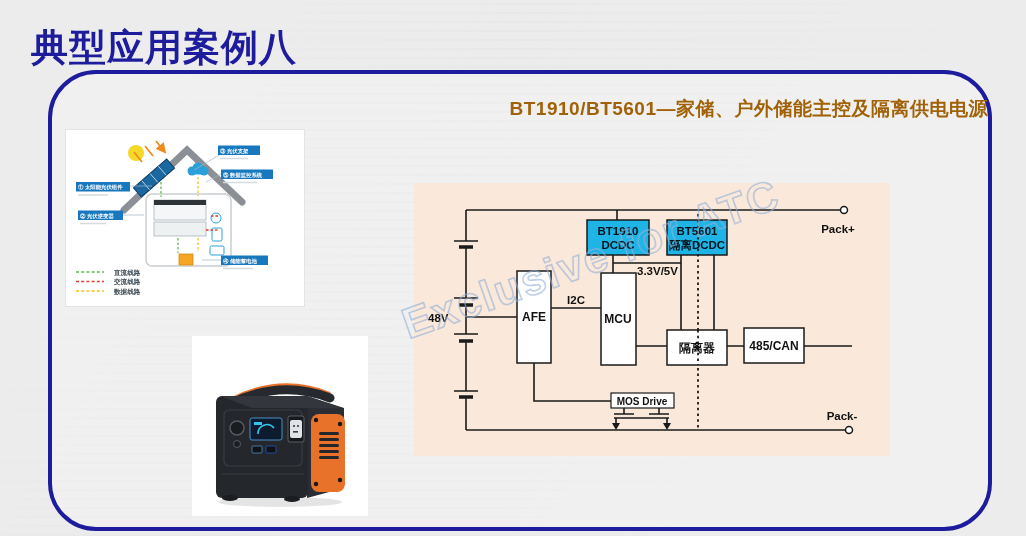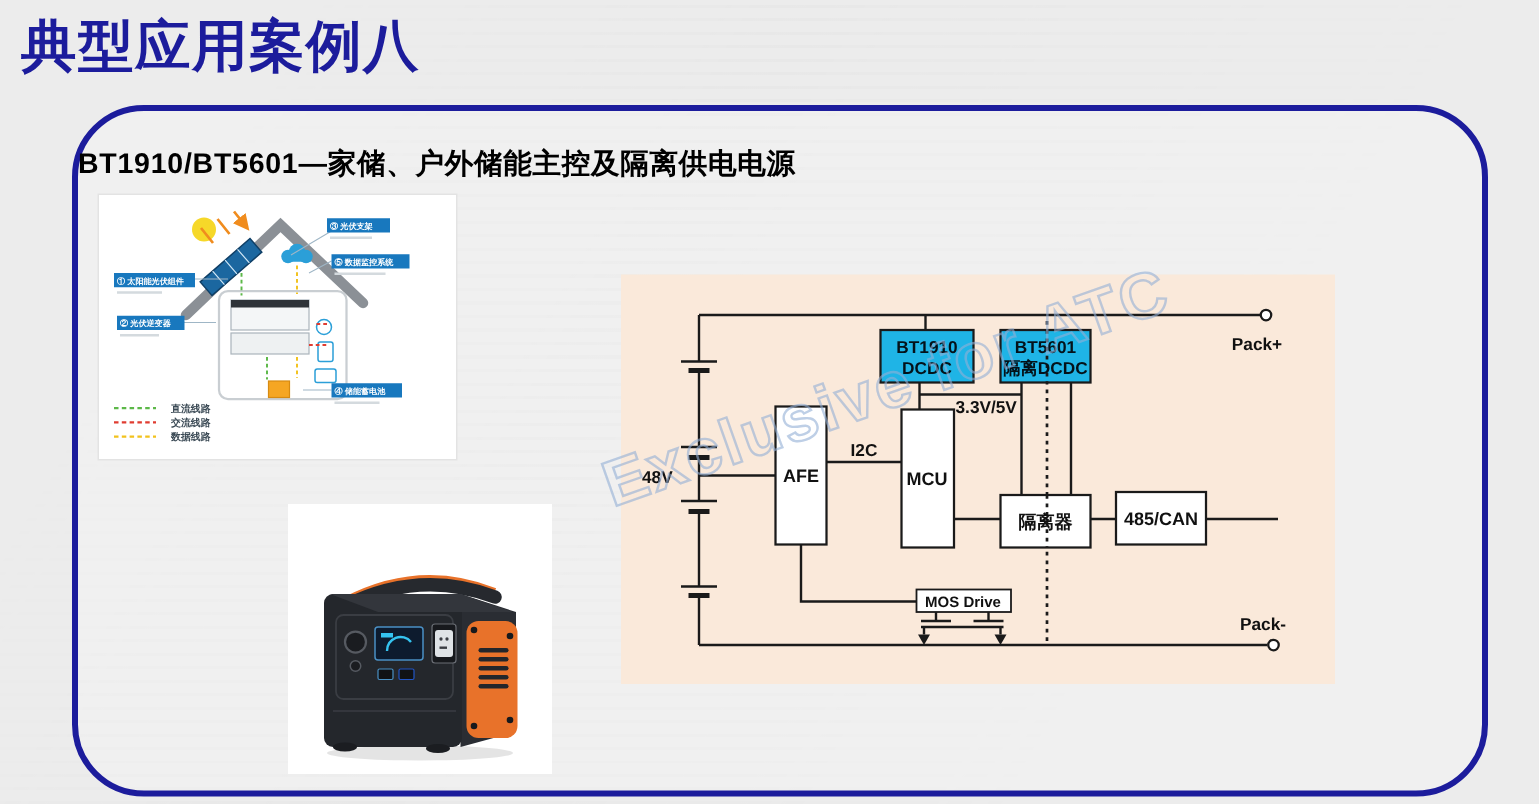--- a/index.html
+++ b/index.html
@@ -10,31 +10,31 @@
   }
   .bg-tex{
     position:absolute;inset:0;pointer-events:none;
     background:
       repeating-linear-gradient(0deg, rgba(190,190,190,.18) 0 2px, transparent 2px 9px);
     opacity:.45;
     mask-image:linear-gradient(120deg, transparent 15%, #000 40%, transparent 75%);
     -webkit-mask-image:linear-gradient(120deg, transparent 15%, #000 40%, transparent 75%);
   }
   .slide-title{
-    position:absolute;left:14px;top:6px;margin:0;
+    position:absolute;left:14px;top:6px;margin:17px;
     font-size:37px;font-weight:900;color:#1c1c9c;letter-spacing:1px;
   }
   .panel{
     position:absolute;left:48px;top:70px;width:936px;height:453px;
     border:4px solid #1c1c9c;border-radius:48px;
     background:rgba(255,255,255,0.22);
   }
   .subtitle{
-    position:absolute;left:0;right:0;top:22px;text-align:left;
-    font-size:19px;font-weight:bold;color:#000000;letter-spacing:.5px;
+    position:absolute;left:0;right:0;top:22px;text-align:right;
+    font-size:19px;font-weight:bold;color:#a16207;letter-spacing:.5px;
   }
   .house-fig{
     position:absolute;left:14px;top:56px;width:238px;height:176px;
     background:#ffffff;box-shadow:0 0 0 1px #e3e3e3;
   }
   .product-fig{
     position:absolute;left:140px;top:262px;width:176px;height:180px;
     background:#ffffff;
   }
   .circuit{

